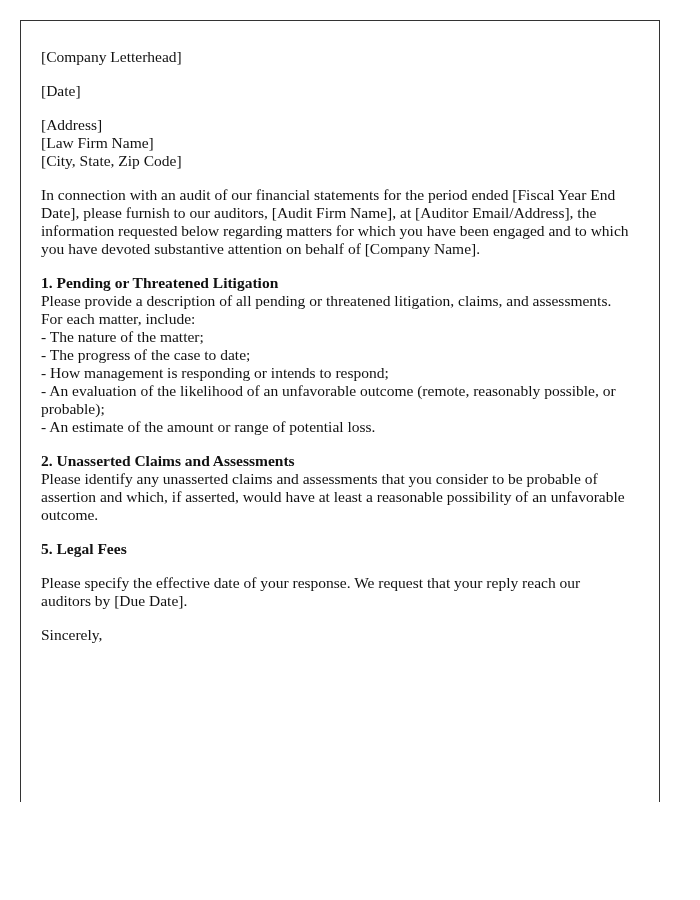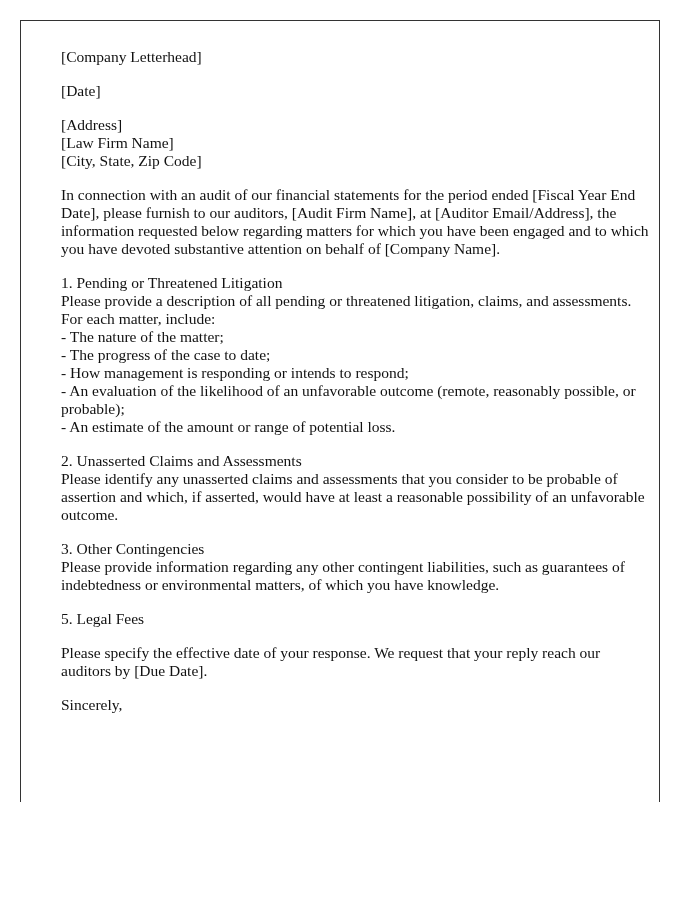--- a/index.html
+++ b/index.html
@@ -22,31 +22,31 @@
       width: 640px;
       height: 782px;
       border-left: 1px solid #333333;
       border-right: 1px solid #333333;
       border-top: 1px solid #333333;
       box-sizing: border-box;
       overflow: hidden;
     }
     .letter {
       position: absolute;
-      left: 40px;
+      left: 20px;
       top: 27px;
       width: 590px;
       font-size: 15.5px;
       line-height: 18px;
     }
     .letter p {
       margin: 0 0 16px 0;
     }
     .section-title {
-      font-weight: normal;
+      font-weight: bold;
       display: block;
     }
     .line {
       display: block;
     }
   </style>
 </head>
 <body>
 
 <div class="page-frame">
@@ -73,24 +73,20 @@
       <span class="line">- How management is responding or intends to respond;</span>
       <span class="line">- An evaluation of the likelihood of an unfavorable outcome (remote, reasonably possible, or probable);</span>
       <span class="line">- An estimate of the amount or range of potential loss.</span>
     </p>
 
     <p>
       <span class="section-title">2. Unasserted Claims and Assessments</span>
       <span class="line">Please identify any unasserted claims and assessments that you consider to be probable of assertion and which, if asserted, would have at least a reasonable possibility of an unfavorable outcome.</span>
     </p>
 
-    <p>
-      <span class="section-title">3. Other Contingencies</span>
-      <span class="line">Please provide information regarding any other contingent liabilities, such as guarantees of indebtedness or environmental matters, of which you have knowledge.</span>
-    </p>
 
     <p>
       <span class="section-title">5. Legal Fees</span>
     </p>
 
     <p>Please specify the effective date of your response. We request that your reply reach our auditors by [Due Date].</p>
 
     <p>Sincerely,</p>
 
   </div>

